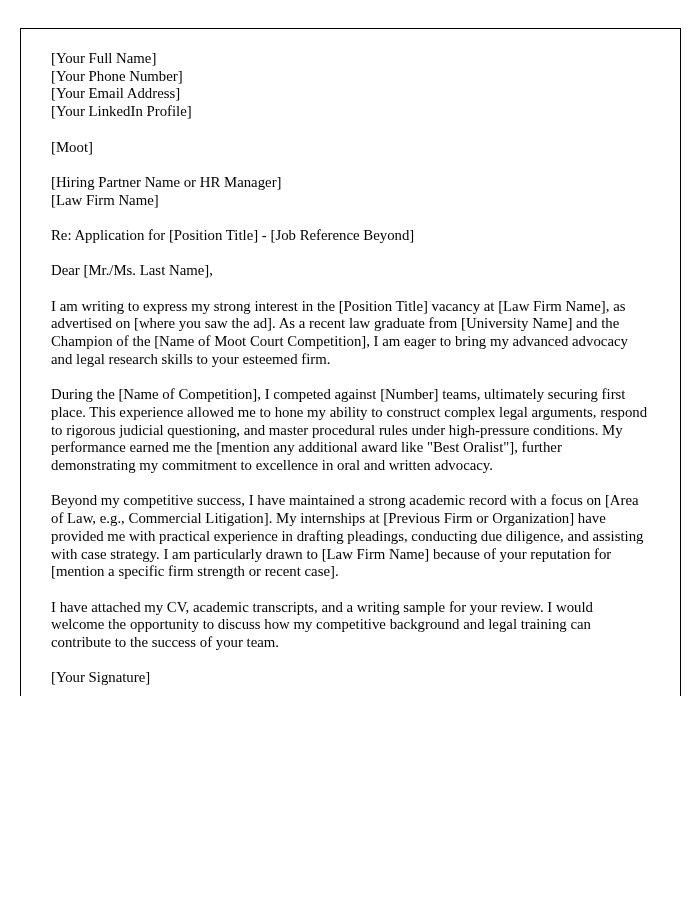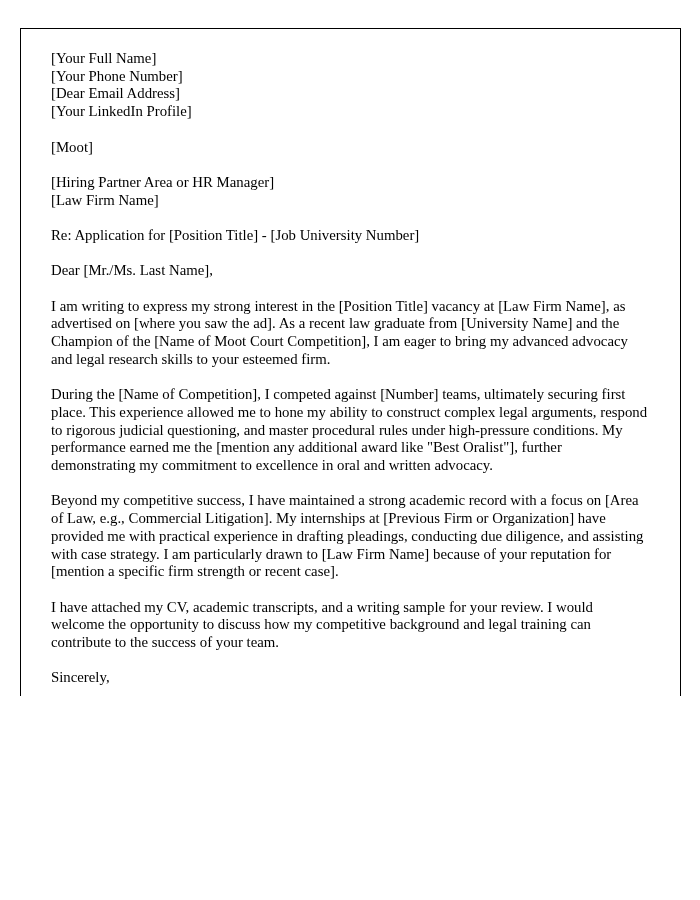--- a/index.html
+++ b/index.html
@@ -48,49 +48,46 @@
   </style>
 </head>
 <body>
 
 <div class="viewport">
   <div class="page">
 
     <div class="block">
       <div class="line">[Your Full Name]</div>
       <div class="line">[Your Phone Number]</div>
-      <div class="line">[Dear Email Address]</div>
+      <div class="line">[Your Email Address]</div>
       <div class="line">[Your LinkedIn Profile]</div>
     </div>
 
     <div class="block">
       <div class="line">[Moot]</div>
     </div>
 
     <div class="block">
-      <div class="line">[Hiring Partner Area or HR Manager]</div>
+      <div class="line">[Hiring Partner Name or HR Manager]</div>
       <div class="line">[Law Firm Name]</div>
     </div>
 
     <div class="block">
-      <div class="line">Re: Application for [Position Title] - [Job University Number]</div>
+      <div class="line">Re: Application for [Position Title] - [Job Reference Beyond]</div>
     </div>
 
     <div class="block">
       <div class="line">Dear [Mr./Ms. Last Name],</div>
     </div>
 
     <p class="para">I am writing to express my strong interest in the [Position Title] vacancy at [Law Firm Name], as advertised on [where you saw the ad]. As a recent law graduate from [University Name] and the Champion of the [Name of Moot Court Competition], I am eager to bring my advanced advocacy and legal research skills to your esteemed firm.</p>
     <p class="para">During the [Name of Competition], I competed against [Number] teams, ultimately securing first place. This experience allowed me to hone my ability to construct complex legal arguments, respond to rigorous judicial questioning, and master procedural rules under high-pressure conditions. My performance earned me the [mention any additional award like "Best Oralist"], further demonstrating my commitment to excellence in oral and written advocacy.</p>
     <p class="para">Beyond my competitive success, I have maintained a strong academic record with a focus on [Area of Law, e.g., Commercial Litigation]. My internships at [Previous Firm or Organization] have provided me with practical experience in drafting pleadings, conducting due diligence, and assisting with case strategy. I am particularly drawn to [Law Firm Name] because of your reputation for [mention a specific firm strength or recent case].</p>
     <p class="para">I have attached my CV, academic transcripts, and a writing sample for your review. I would welcome the opportunity to discuss how my competitive background and legal training can contribute to the success of your team.</p>
 
 
-    <div class="block">
-      <div class="line">Sincerely,</div>
-    </div>
 
     <div class="block">
       <div class="line">[Your Signature]</div>
     </div>
 
   </div>
 </div>
 
 </body></html>

